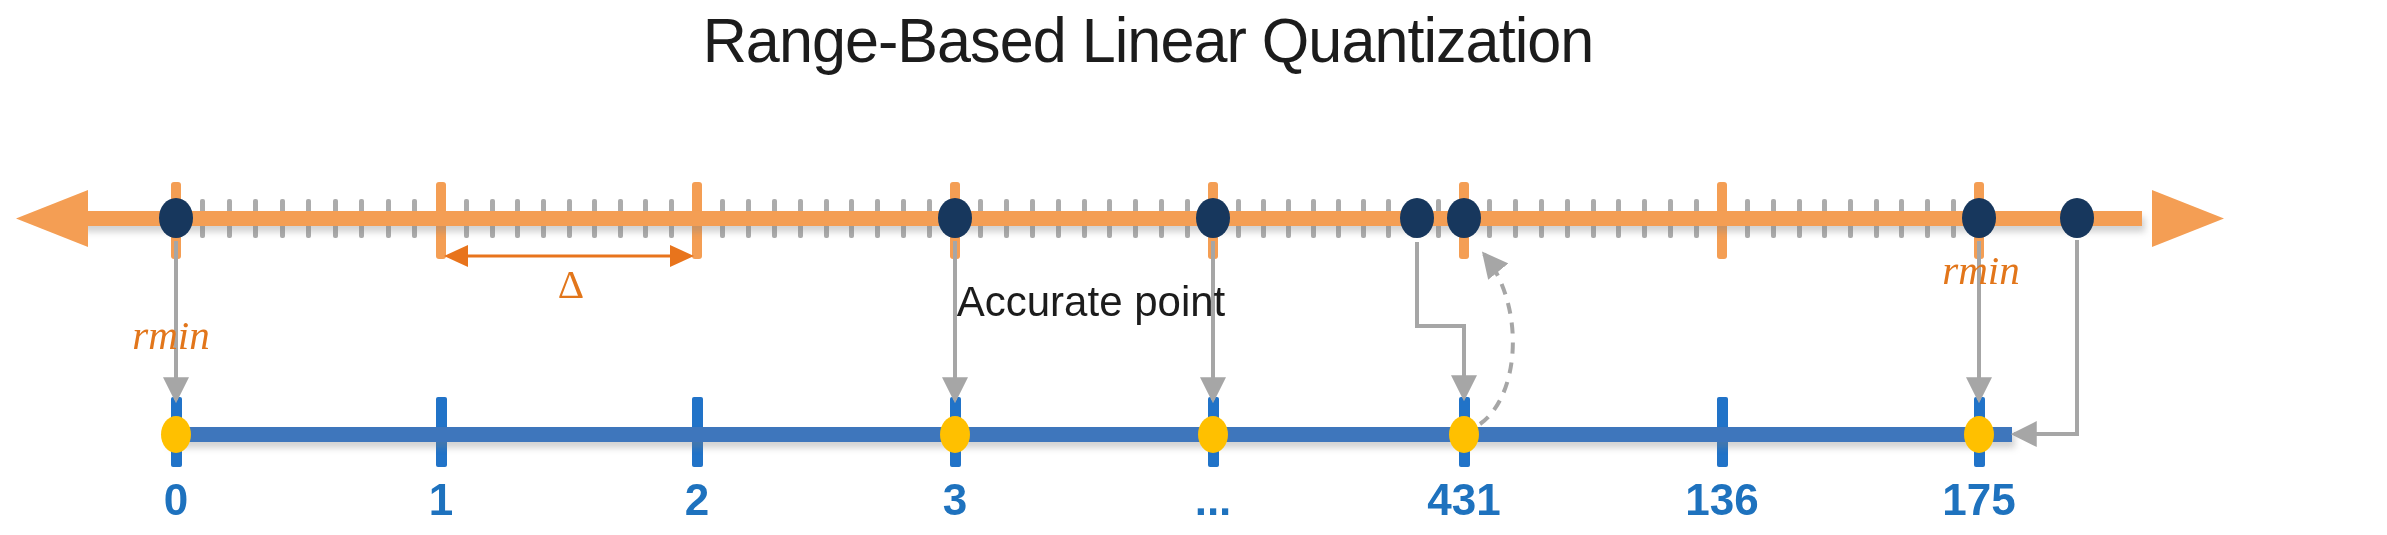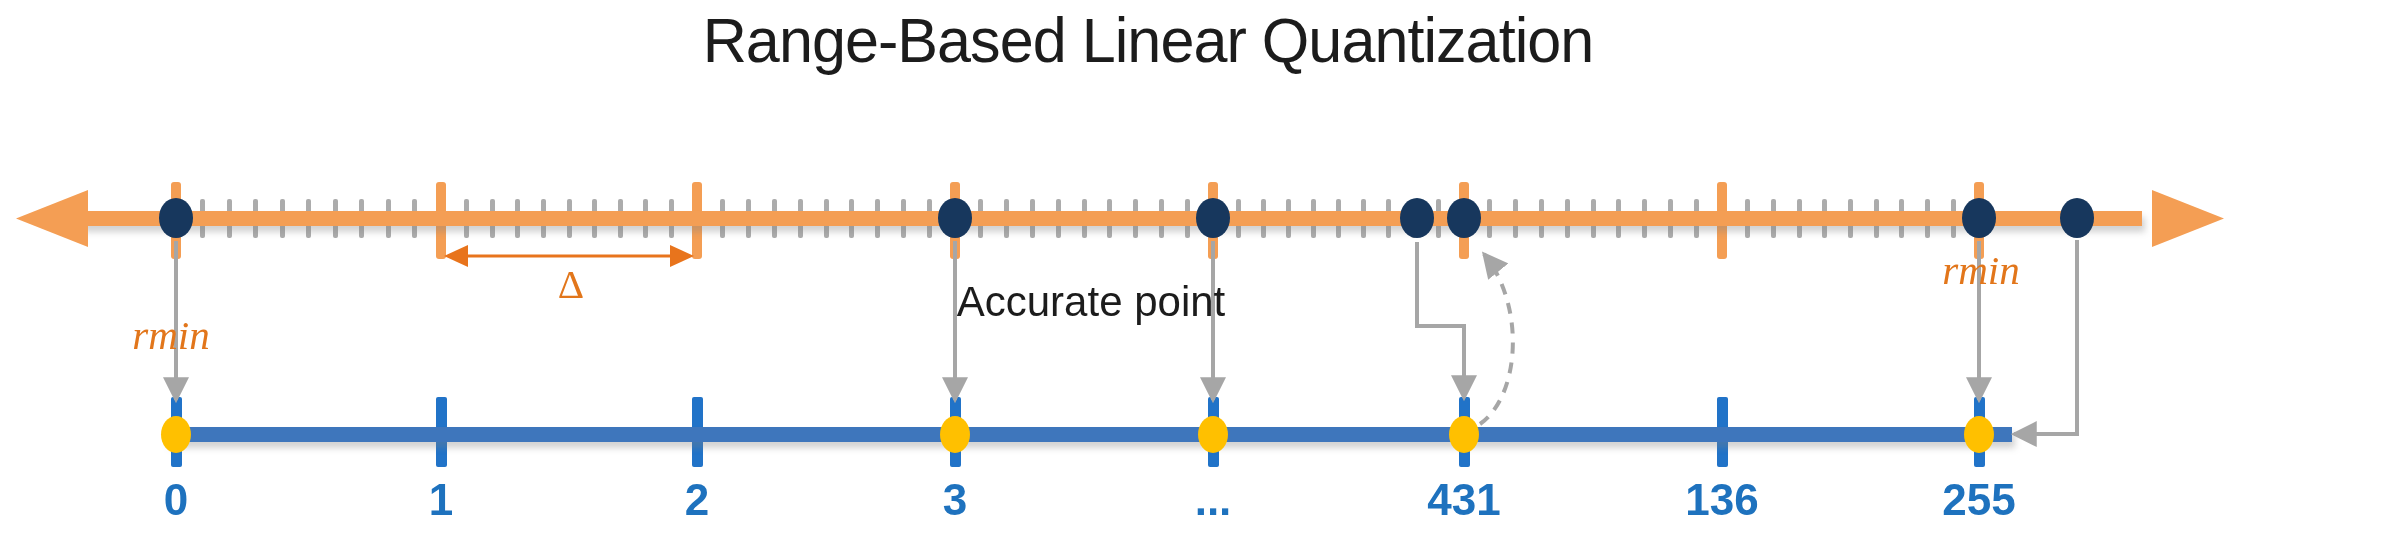--- a/index.html
+++ b/index.html
@@ -164,21 +164,21 @@
       <div class="yellow-dot" style="left: 1964px;"></div>
     </div>
   <div id="bottom-labels">
       <div class="num" style="left: 176px;">0</div>
       <div class="num" style="left: 441px;">1</div>
       <div class="num" style="left: 697px;">2</div>
       <div class="num" style="left: 955px;">3</div>
       <div class="num" style="left: 1213px;">...</div>
       <div class="num" style="left: 1464px;">431</div>
       <div class="num" style="left: 1722px;">136</div>
-      <div class="num" style="left: 1979px;">255</div>
+      <div class="num" style="left: 1979px;">175</div>
     </div>
 
   <svg id="overlay" width="2387" height="535" viewBox="0 0 2387 535">
     <defs>
       <marker id="gh" viewBox="0 0 12 12" refX="10.5" refY="6" markerWidth="26" markerHeight="26" markerUnits="userSpaceOnUse" orient="auto">
         <path d="M0,0 L12,6 L0,12 Z" fill="#A6A6A6"></path>
       </marker>
     </defs>
     <g id="gray-arrows" stroke="#A6A6A6" stroke-width="4" fill="none">
         <path d="M 176 241 L 176 400" marker-end="url(#gh)"></path>

